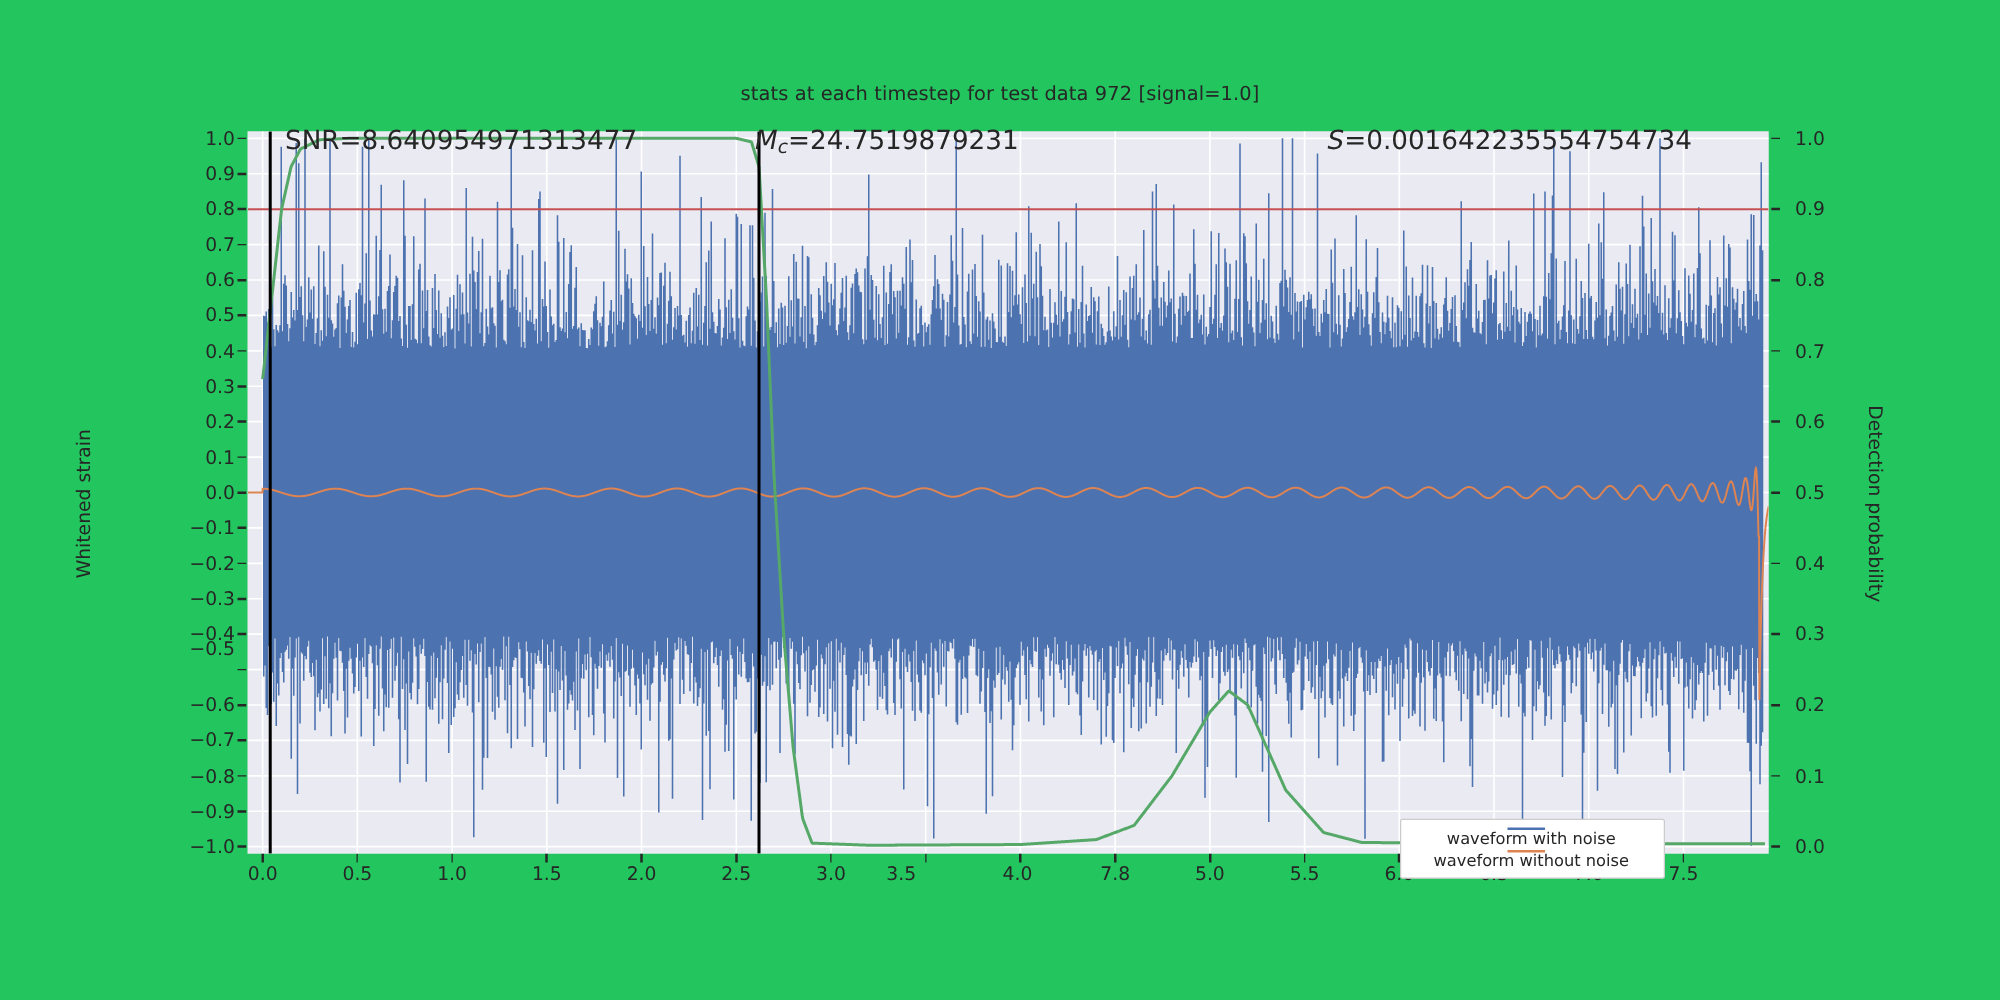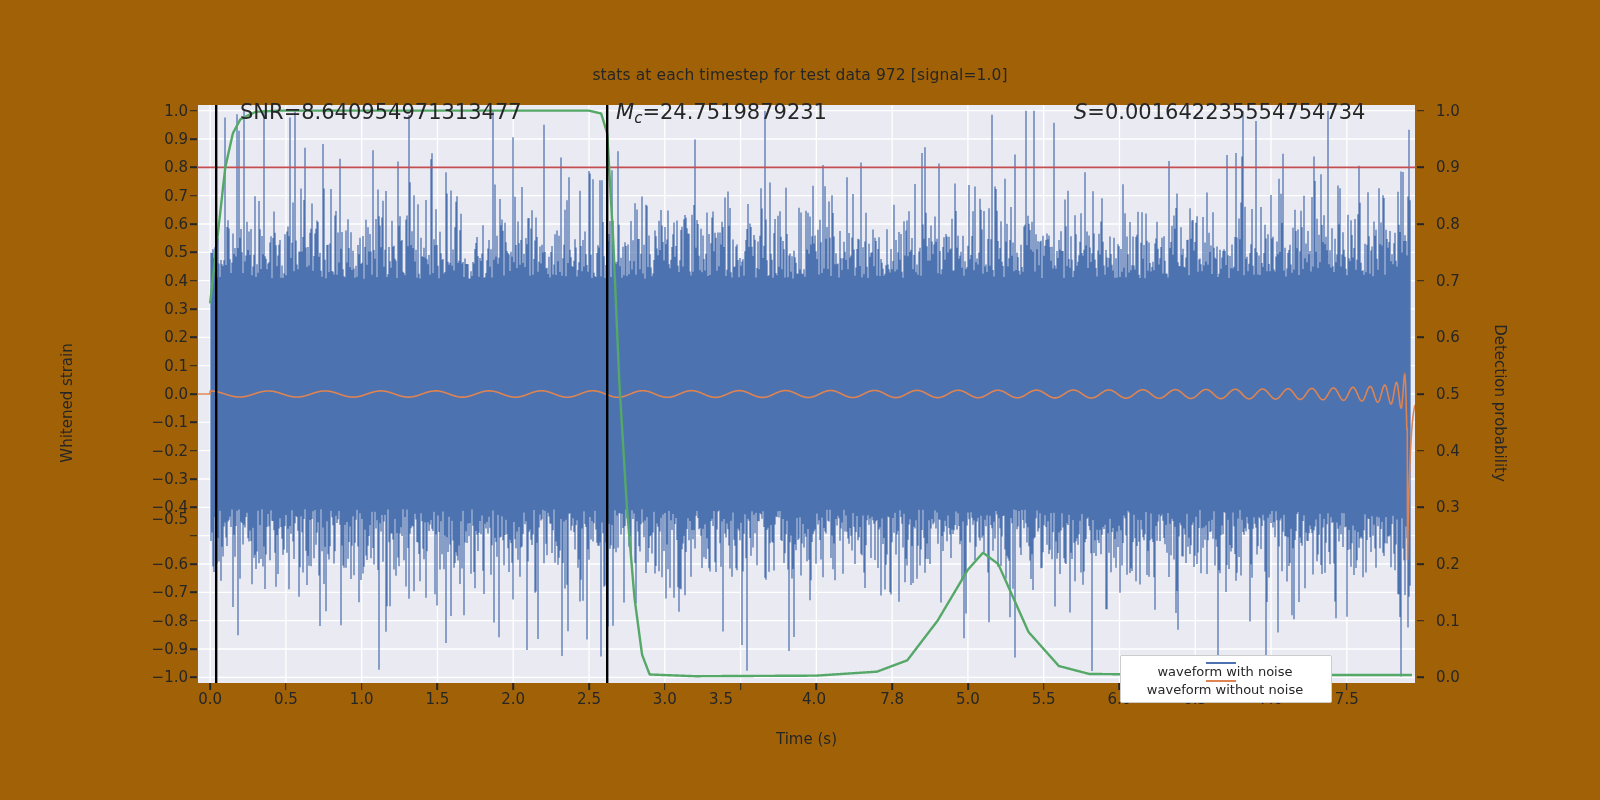--- a/index.html
+++ b/index.html
@@ -12,21 +12,21 @@
     height: 800px;
     font-family: "DejaVu Sans", sans-serif;
     overflow: hidden;
     position: relative;
   }
   #figure {
     position: absolute;
     left: 0; top: 0;
     width: 1600px;
     height: 800px;
-    background: #a16207;
+    background: #22c55e;
   }
   #fig-title {
     position: absolute;
     left: 0;
     top: 66px;
     width: 1600px;
     text-align: center;
     font-size: 15.5px;
     color: #262626;
     letter-spacing: 0.1px;
@@ -123,21 +123,20 @@
     color: #262626;
     transform: rotate(90deg);
   }
   
   .annot {
     position: absolute;
     top: 100px;
     font-size: 21px;
     color: #262626;
     white-space: nowrap;
-    margin-left: 12px;
   }
   .annot .mvar { font-style: italic; }
   .annot .sub { font-size: 15px; font-style: italic; vertical-align: -0.25em; }
   
   #legend {
     position: absolute;
     left: 1120px;
     top: 655px;
     background: #ffffff;
     border: 1px solid #cccccc;
@@ -332,21 +331,20 @@
       <div class="tick-x" style="left: 1119.46px;">6.0</div>
       <div class="tickmark-x" style="left: 1119.46px;"></div>
       <div class="tick-x" style="left: 1195.24px;">6.5</div>
       <div class="tickmark-x" style="left: 1195.24px;"></div>
       <div class="tick-x" style="left: 1271.02px;">7.0</div>
       <div class="tickmark-x" style="left: 1271.02px;"></div>
       <div class="tick-x" style="left: 1346.8px;">7.5</div>
       <div class="tickmark-x" style="left: 1346.8px;"></div>
     </div>
 
-  <div id="xlabel">Time (s)</div>
   <div id="ylabel-left">Whitened strain</div>
   <div id="ylabel-right">Detection probability</div>
 
   <div id="legend">
     <div class="legend-row">
       <span class="legend-swatch" id="sw0" style="background: rgb(76, 114, 176);"></span>
       <span class="legend-label">waveform with noise</span>
     </div>
     <div class="legend-row">
       <span class="legend-swatch" id="sw1" style="background: rgb(221, 132, 82);"></span>

